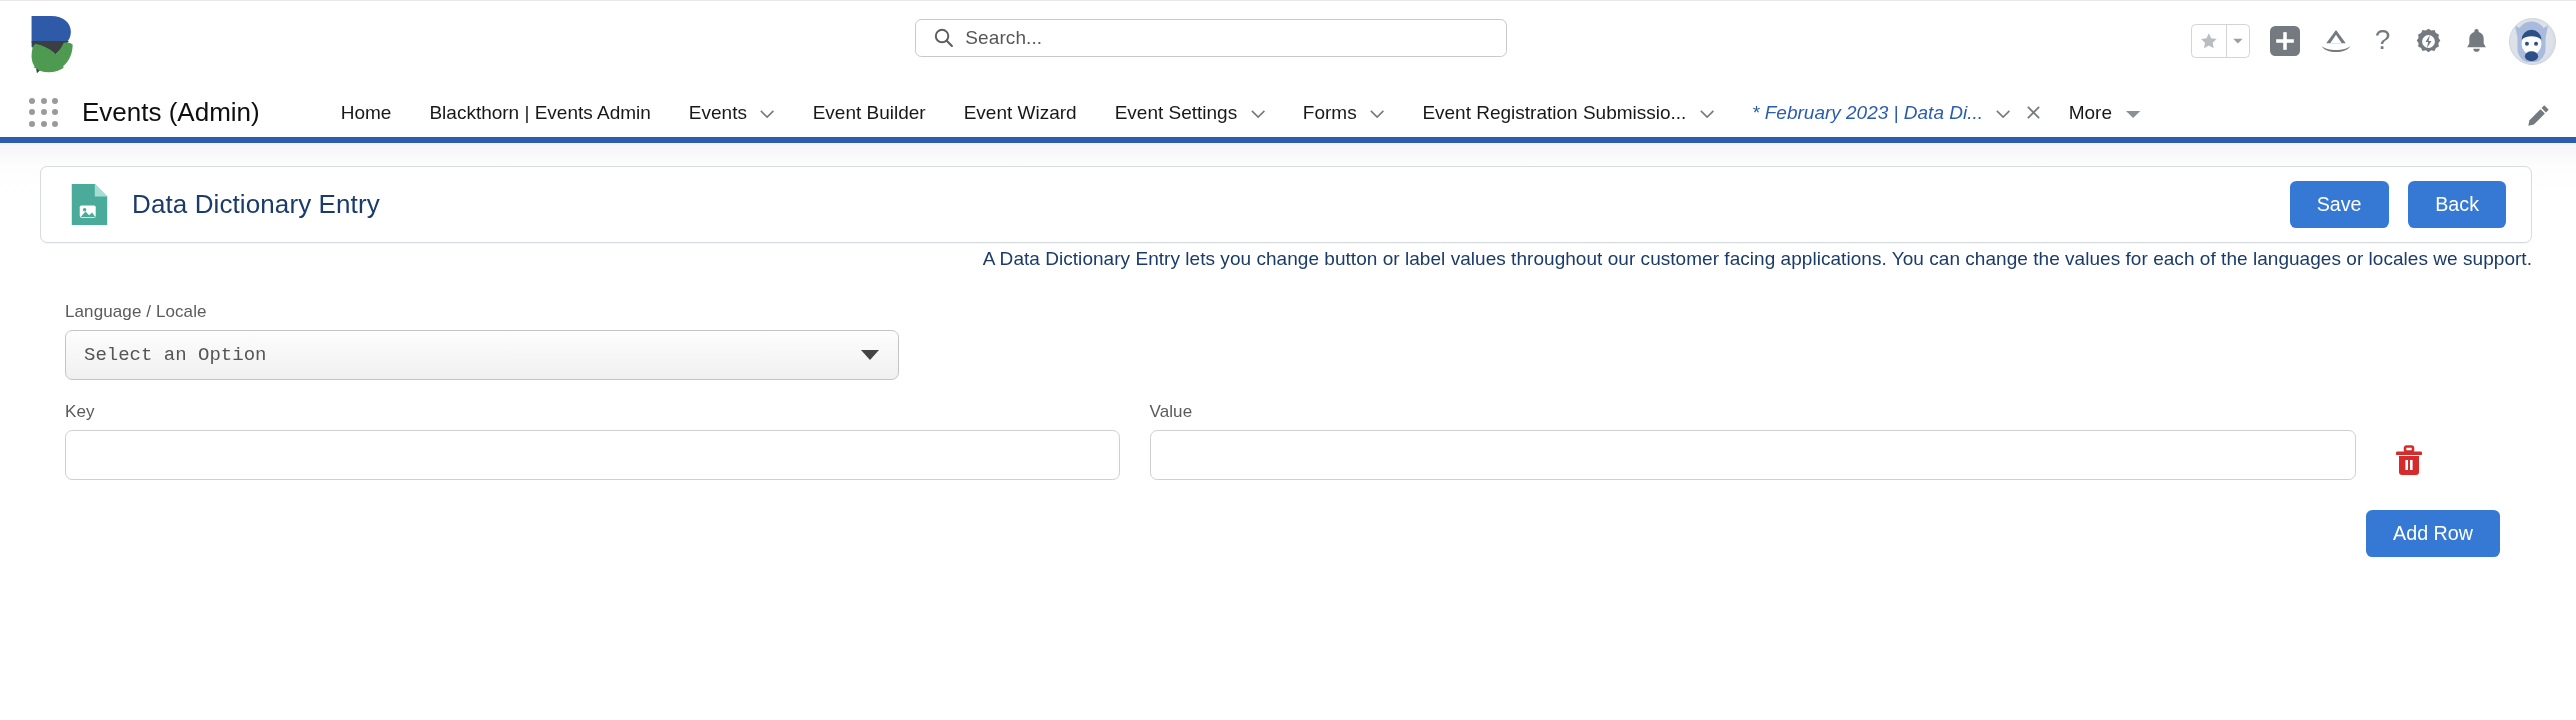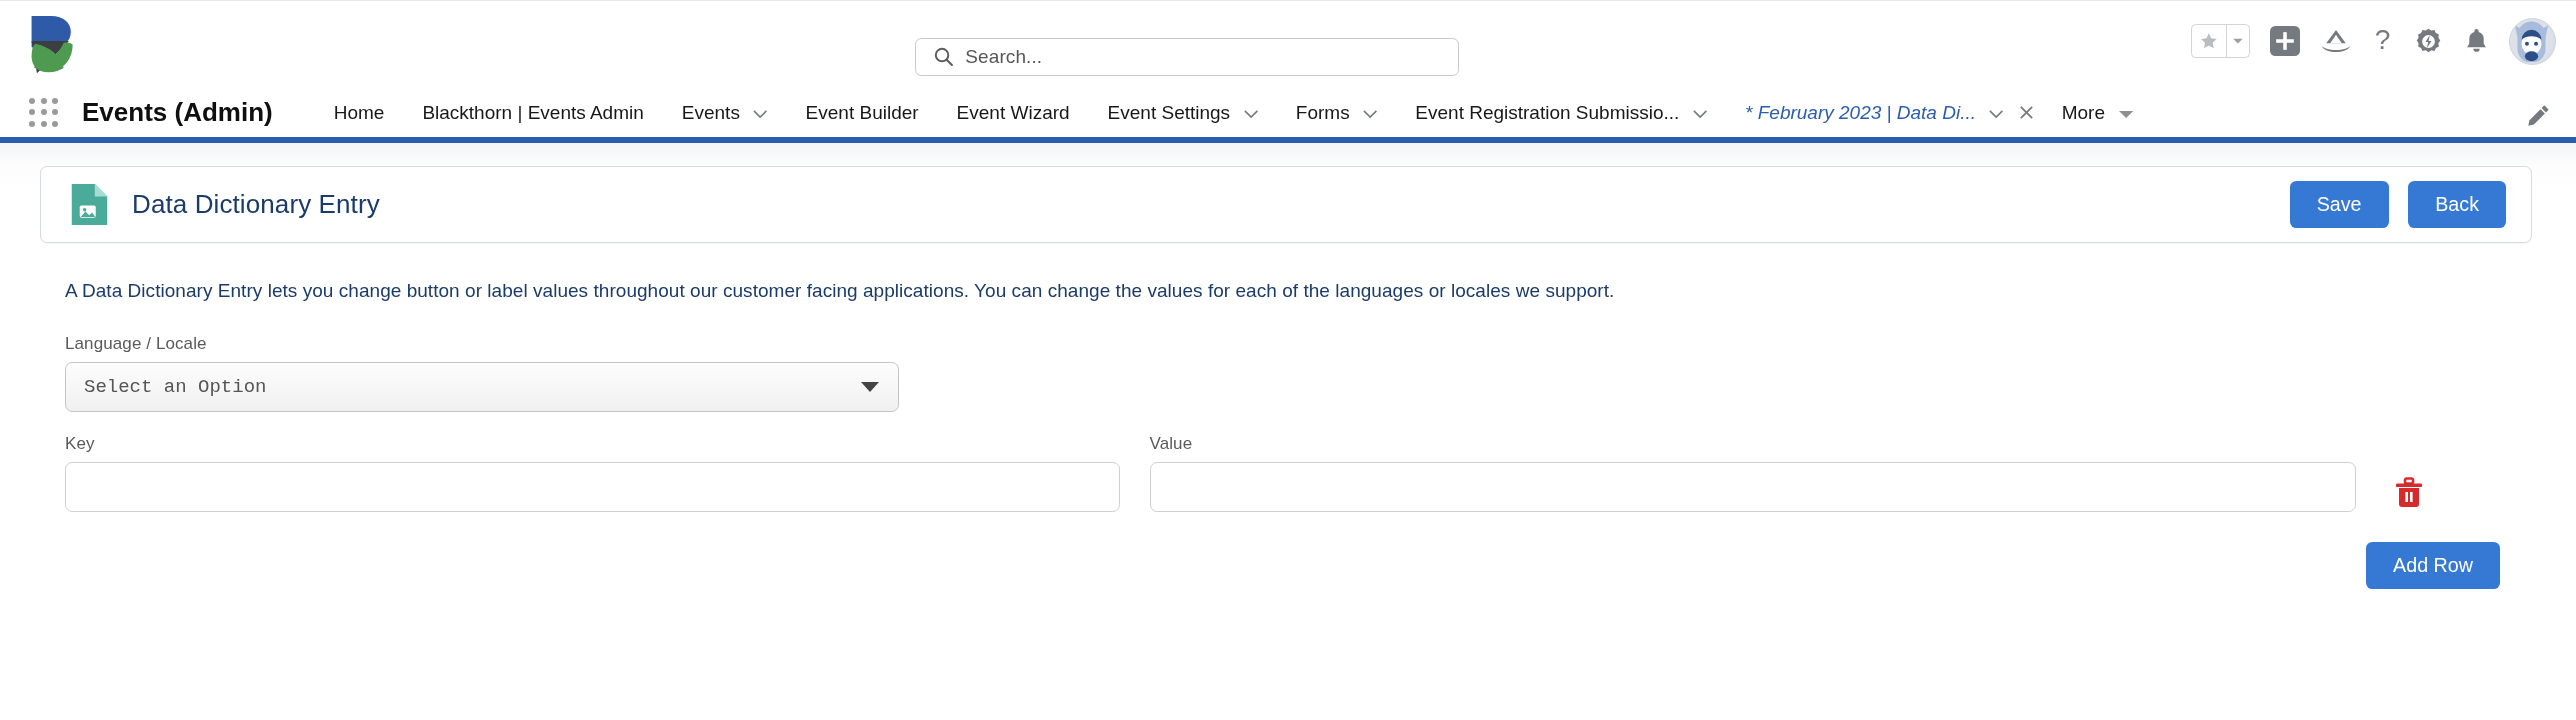--- a/index.html
+++ b/index.html
@@ -21,22 +21,22 @@
     display: flex;
     align-items: center;
   }
   .brand-logo {
     position: absolute;
     left: 28px; top: 12.5px;
     width: 50px; height: 63px;
   }
   .search-wrap {
     position: absolute;
-    left: 915px; top: 37px;
-    width: 544px; height: 38px;
+    left: 915px; top: 18px;
+    width: 592px; height: 38px;
   }
   .search-box {
     width: 100%; height: 100%;
     border: 0.9px solid #c9c9c9;
     border-radius: 6.3px;
     background: #fff;
     display: flex;
     align-items: center;
     padding-left: 18px;
   }
@@ -97,23 +97,23 @@
     margin-right: 23px;
     flex: 0 0 auto;
   }
   .waffle span {
     width: 6.3px; height: 6.3px; border-radius: 50%;
     background: #9a9a9a;
   }
   .app-name {
     font-size: 26px;
     color: #0f0f0f;
-    margin-right: 42px;
+    margin-right: 62px;
     white-space: nowrap;
-    font-weight: 700;
+    font-weight: 400;
   }
   .nav-items { display: flex; align-items: flex-end; gap: 0px; }
   .nav-item {
     display: flex; align-items: center;
     font-size: 19px;
     color: #181818;
     white-space: nowrap;
     padding: 7.2px 19px;
     cursor: pointer;
   }
@@ -166,22 +166,22 @@
     border-radius: 6.3px;
     font-size: 19.7px;
     font-family: "Liberation Sans", sans-serif;
     padding: 0 27px;
     height: 47px;
     cursor: pointer;
     min-width: 93px;
   }
 
   .intro {
-    margin-top: 32px;
     padding-left: 25px;
+    text-align: right;
   }
   .intro-line {
     font-size: 19px;
     color: #1b3b6b;
     line-height: 32px;
     letter-spacing: 0.04px;
   }
   .intro-link {
     color: #3b72cf;
     text-decoration: none;

